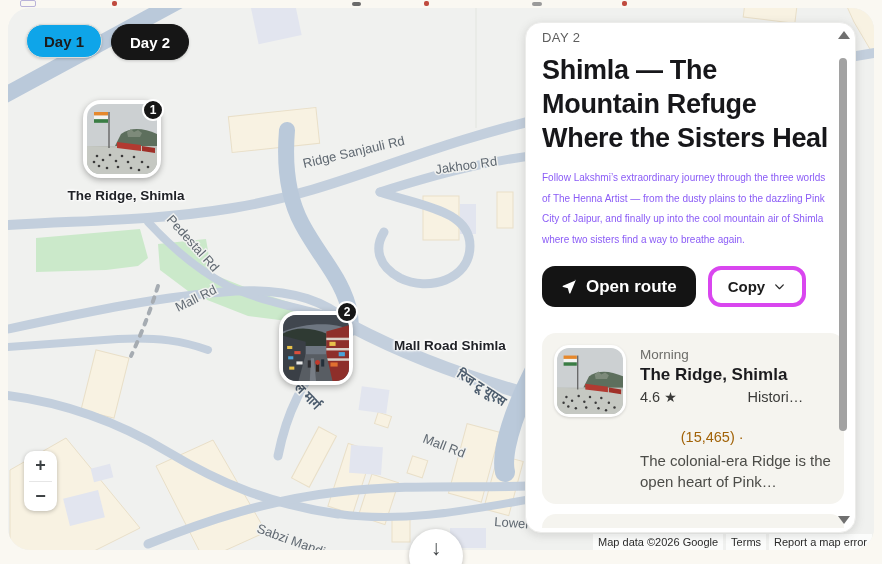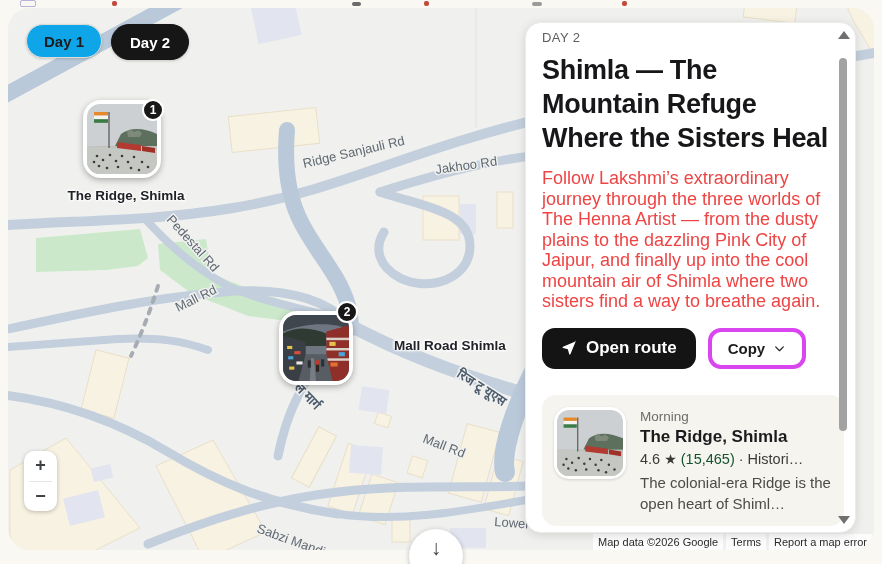--- a/index.html
+++ b/index.html
@@ -55,40 +55,40 @@
     padding-top:7px;cursor:pointer;}
 
   
   .panel{position:absolute;left:525px;top:22px;width:331px;height:511px;background:#fff;
     border:1px solid #ececea;border-radius:16px;box-shadow:0 2px 10px rgba(70,70,70,.18);
     overflow:hidden;z-index:8;}
   .panel-content{position:absolute;left:0;top:0;right:20px;padding:7px 0 0 16px;}
   .eyebrow{font-size:13px;letter-spacing:.4px;color:#5e5e5e;}
   .panel h1{margin:8px 0 0;font-size:27px;line-height:34px;letter-spacing:-.3px;color:#17171a;
     font-weight:bold;}
-  .panel p{margin:13px 0 0;font-size:18px;line-height:20.5px;color:#ef4444;width:293px;}
+  .panel p{margin:13px 0 0;font-size:10px;line-height:20.5px;color:#8b5cf6;width:293px;}
   .btn-row{display:flex;gap:12px;margin-top:16px;align-items:center;}
   .btn-route{height:41px;border:none;border-radius:13px;background:#141414;color:#fff;
     font-family:Liberation Sans, sans-serif;font-size:17px;font-weight:bold;display:flex;
     align-items:center;gap:9px;padding:0 19px;cursor:pointer;}
   .btn-copy{height:41px;border:4px solid #d946ef;border-radius:13px;background:#fff;color:#1c1c1c;
     font-family:"Liberation Sans",sans-serif;font-size:15px;font-weight:bold;display:flex;
     align-items:center;gap:8px;padding:0 16px;cursor:pointer;}
   .stop-card{margin-top:26px;background:#f5f4ef;border-radius:14px;padding:12px;display:flex;
     gap:14px;width:302px;cursor:pointer;}
   .stop-thumb{flex:0 0 auto;width:72px;height:72px;background:#fff;border-radius:15px;padding:3px;
     box-shadow:0 1px 3px rgba(0,0,0,.15);}
   .stop-thumb .ph{border-radius:12px;overflow:hidden;display:block;}
   .stop-info{min-width:0;padding-top:2px;}
   .stop-time{font-size:13.5px;color:#6d6d69;}
   .stop-name{font-size:17px;font-weight:bold;color:#1b1b1e;margin-top:3px;}
   .stop-rating{font-size:14.5px;color:#3a3a38;margin-top:4px;white-space:nowrap;overflow:hidden;
     display:flex;align-items:flex-start;gap:4px;}
   .stop-rating .star{font-size:14px;}
-  .stop-rating .dim{color:#14532d;}
+  .stop-rating .dim{color:#a16207;margin-top:40px;}
   .stop-desc{font-size:15px;line-height:21px;color:#4c4c48;margin-top:5px;}
   .next-card-peek{margin-top:10px;height:14px;background:#f5f4ef;border-radius:14px 14px 0 0;width:302px;}
 
   
   .sb{position:absolute;right:5px;top:4px;bottom:4px;width:14px;z-index:9;}
   .sb-up{position:absolute;top:4px;left:2px;width:0;height:0;border-left:6px solid transparent;
     border-right:6px solid transparent;border-bottom:8px solid #707070;cursor:pointer;}
   .sb-down{position:absolute;bottom:4px;left:2px;width:0;height:0;border-left:6px solid transparent;
     border-right:6px solid transparent;border-top:8px solid #707070;cursor:pointer;}
   .sb-thumb{position:absolute;left:3px;top:31px;width:8px;height:373px;background:#a2a2a2;
@@ -298,21 +298,21 @@
       <div class="stop-info">
         <div class="stop-time">Morning</div>
         <div class="stop-name">The Ridge, Shimla</div>
         <div class="stop-rating">
           <span>4.6</span>
           <span class="star">★</span>
           <span class="dim">(15,465)</span>
           <span class="dim">·</span>
           <span>Histori…</span>
         </div>
-        <div class="stop-desc">The colonial-era Ridge is the open heart of Shiml…</div>
+        <div class="stop-desc">The colonial-era Ridge is the open heart of Pink…</div>
       </div>
     </div>
 
     <div class="next-card-peek"></div>
   </div>
 
   <div class="sb">
     <div class="sb-up"></div>
     <div class="sb-thumb"></div>
     <div class="sb-down"></div>

